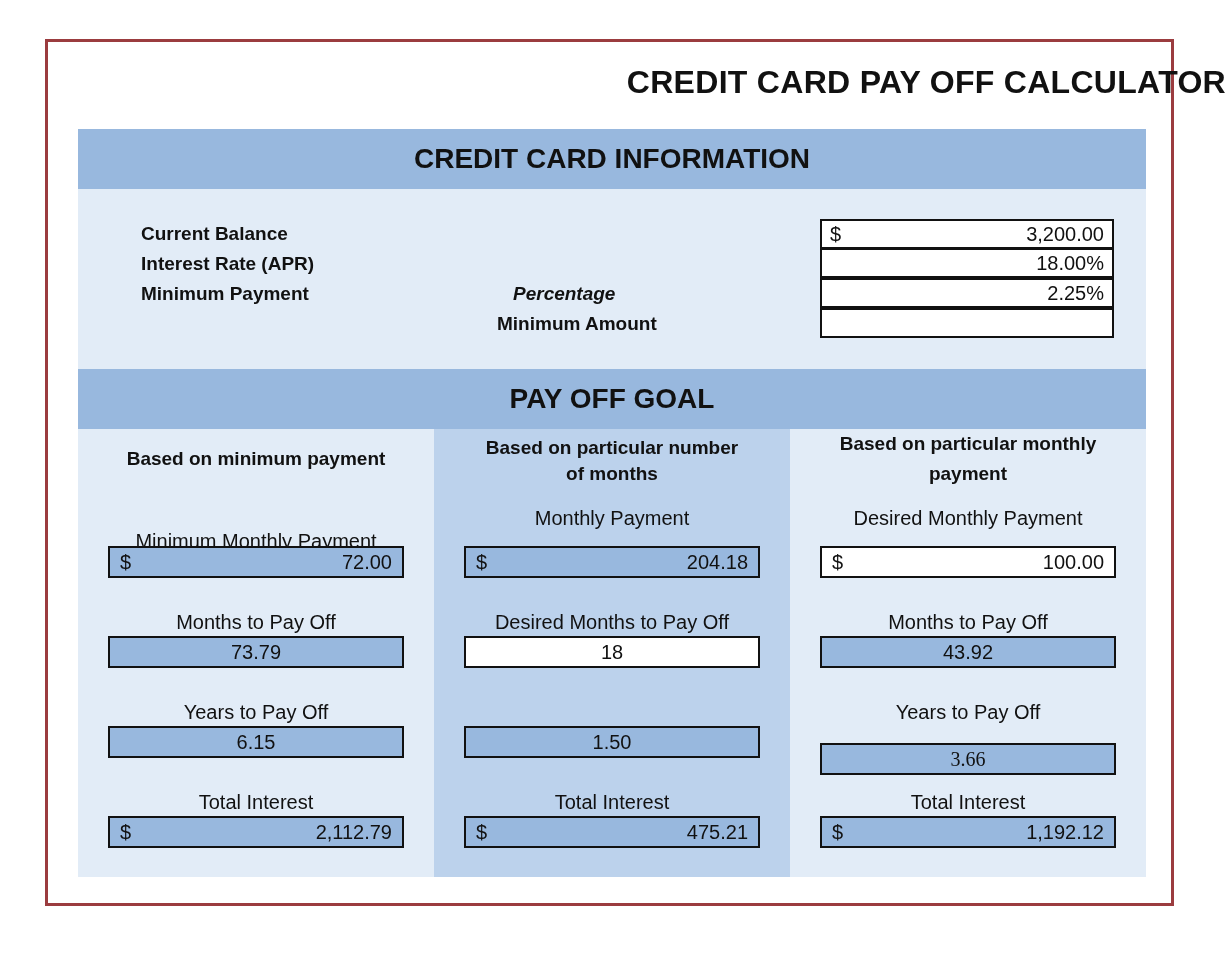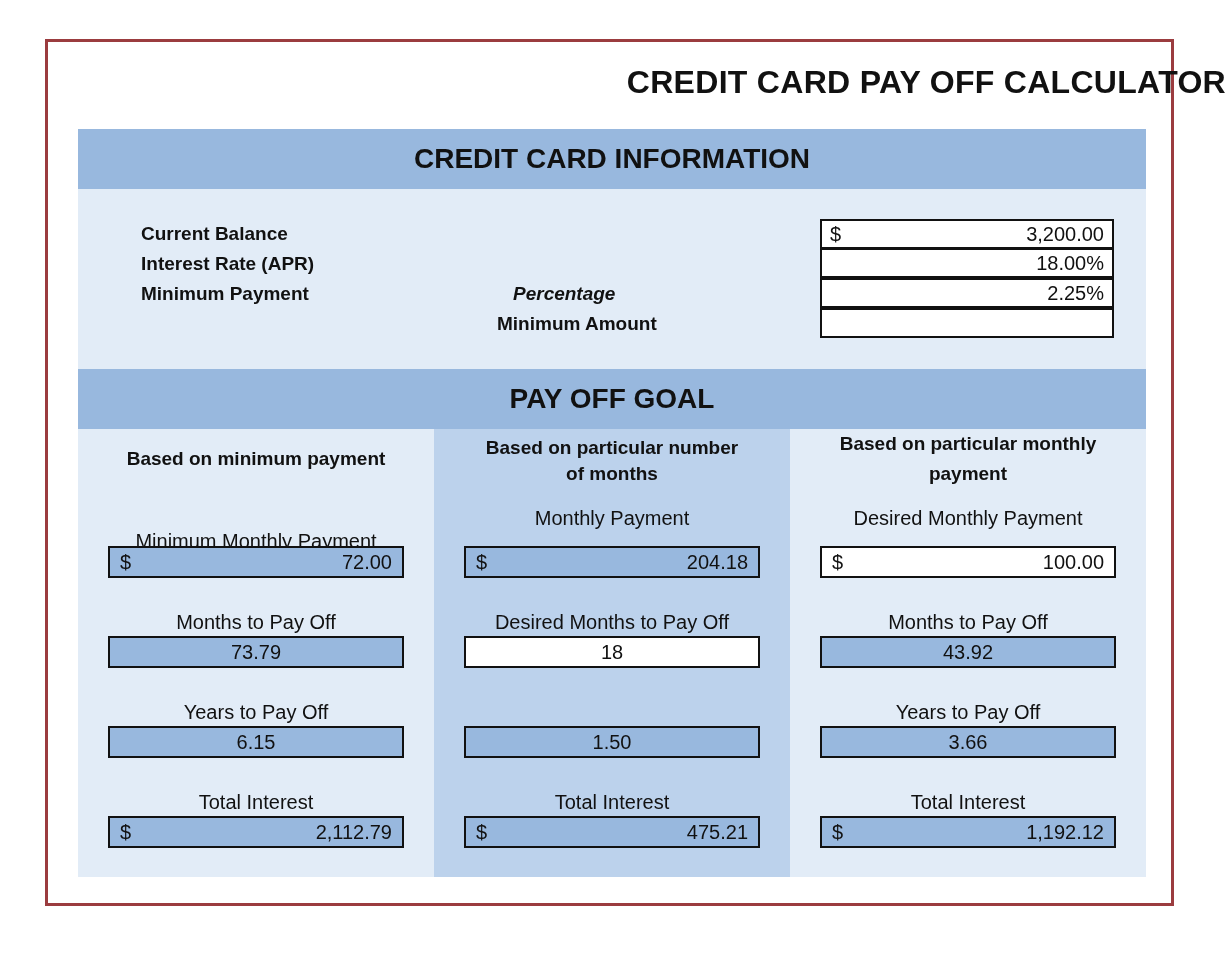--- a/index.html
+++ b/index.html
@@ -108,21 +108,21 @@
   <div class="fld-lbl" style="top:78px;">Desired Monthly Payment</div>
   <div class="fld input" style="top:117px;">
     <span class="cur">$</span>
     <span class="val">100.00</span>
   </div>
   <div class="fld-lbl" style="top:182px;">Months to Pay Off</div>
   <div class="fld calc center" style="top:207px;">
     <span class="val">43.92</span>
   </div>
   <div class="fld-lbl" style="top:272px;">Years to Pay Off</div>
-  <div class="fld calc center" style="top:297px;">
+  <div class="fld calc center" style="top:314px;font-family:Liberation Serif, serif;">
     <span class="val">3.66</span>
   </div>
   <div class="fld-lbl" style="top:362px;">Total Interest</div>
   <div class="fld calc" style="top:387px;">
     <span class="cur">$</span>
     <span class="val">1,192.12</span>
   </div>
 </div>
 
 </body></html>

